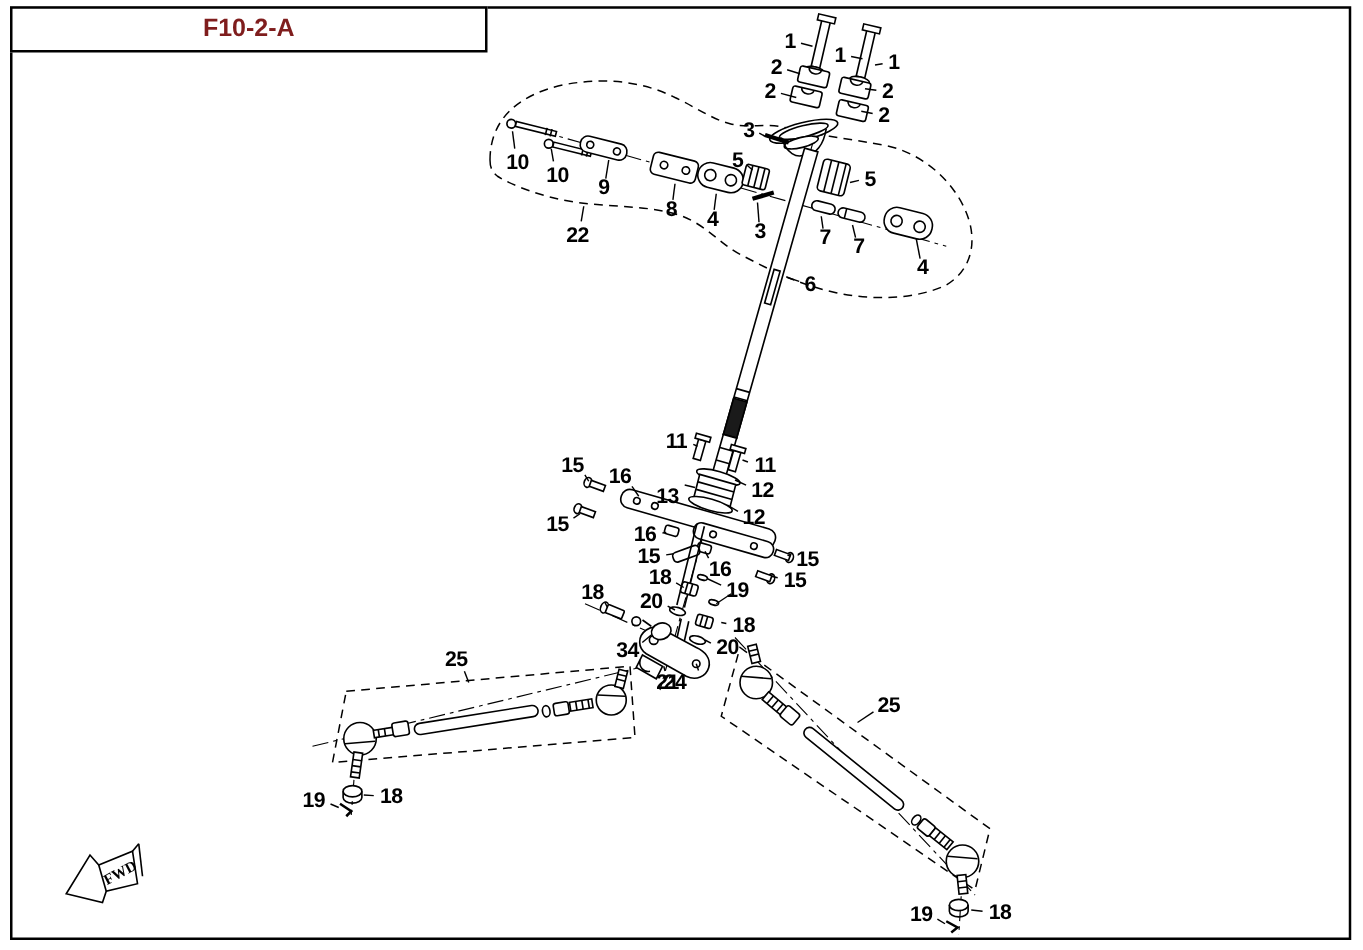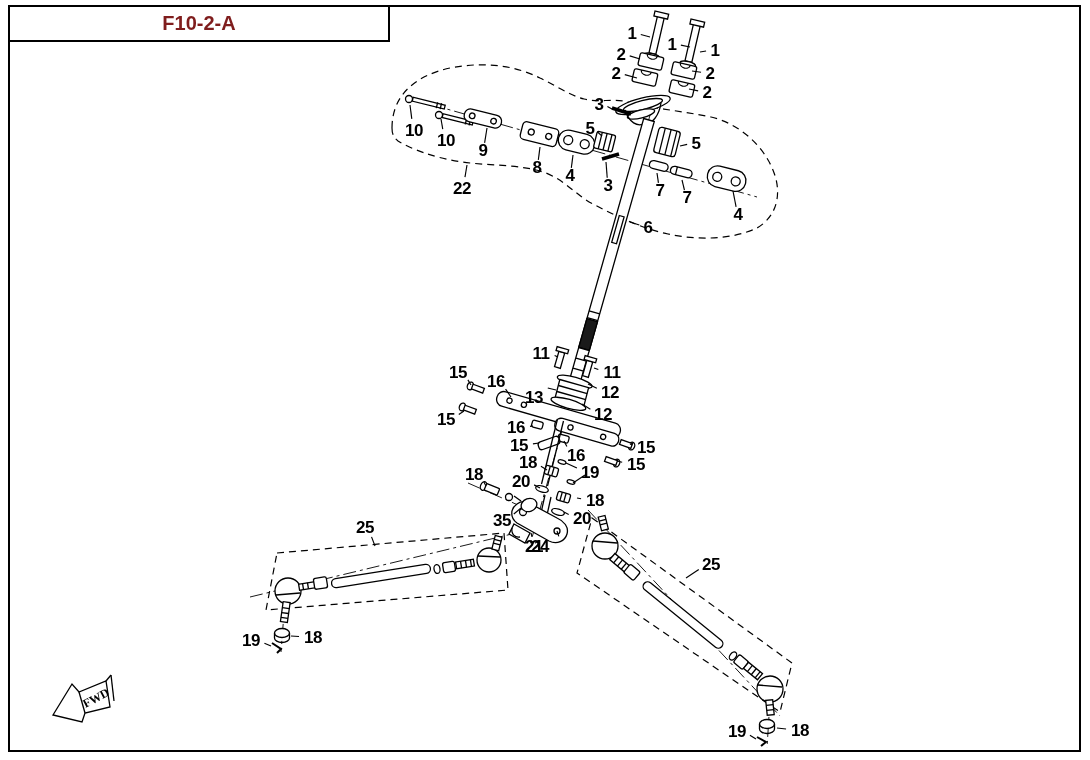--- a/index.html
+++ b/index.html
@@ -442,19 +442,19 @@
       <div class="callout" style="left: 595px; top: 500px;">18</div>
       <div class="callout" style="left: 313px; top: 637px;">18</div>
       <div class="callout" style="left: 800px; top: 730px;">18</div>
       <div class="callout" style="left: 590px; top: 472px;">19</div>
       <div class="callout" style="left: 251px; top: 640px;">19</div>
       <div class="callout" style="left: 737px; top: 731px;">19</div>
       <div class="callout" style="left: 521px; top: 481px;">20</div>
       <div class="callout" style="left: 582px; top: 518px;">20</div>
       <div class="callout" style="left: 534px; top: 546px;">21</div>
       <div class="callout" style="left: 474px; top: 474px;">18</div>
-      <div class="callout" style="left: 502px; top: 520px;">35</div>
+      <div class="callout" style="left: 502px; top: 520px;">34</div>
       <div class="callout" style="left: 540px; top: 546px;">24</div>
       <div class="callout" style="left: 365px; top: 527px;">25</div>
       <div class="callout" style="left: 711px; top: 564px;">25</div>
       <div class="callout" style="left: 462px; top: 188px;">22</div>
     </div>
 </div>
 
 </body></html>

